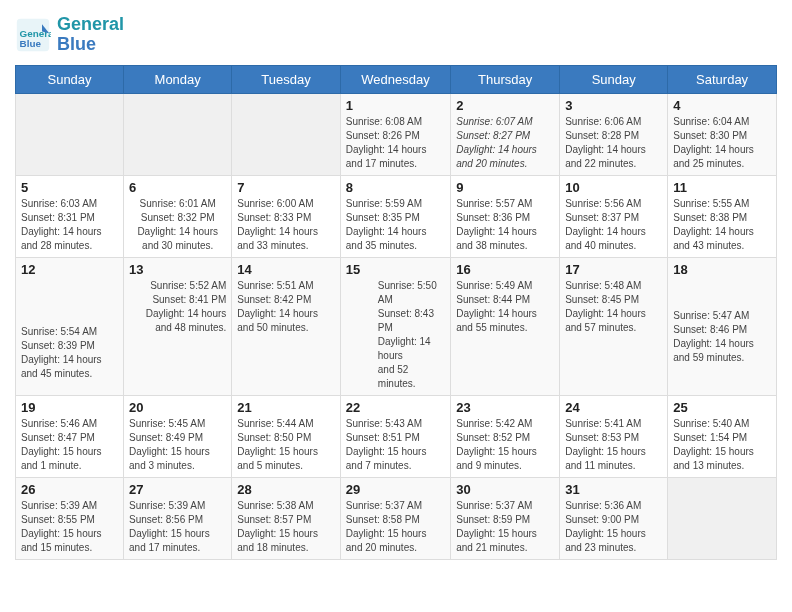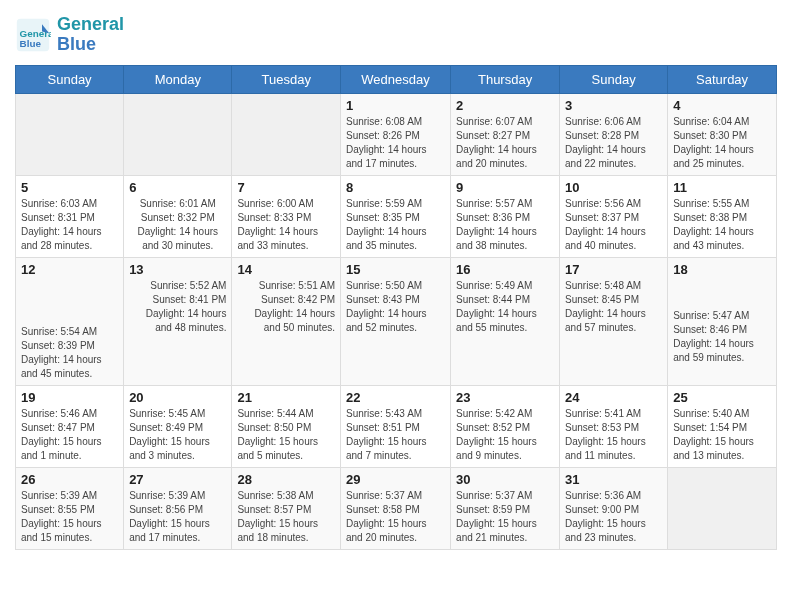--- a/index.html
+++ b/index.html
@@ -131,21 +131,21 @@
         <td class="empty"></td>
         <td>
           <span class="day-number">1</span>
           <div class="day-info" style="white-space: pre-line;">Sunrise: 6:08 AM
 Sunset: 8:26 PM
 Daylight: 14 hours
 and 17 minutes.</div>
         </td>
         <td>
           <span class="day-number">2</span>
-          <div class="day-info" style="white-space: pre-line;">Sunrise: 6:07 AM
+          <div class="day-info" style="white-space: pre-line; font-style: italic;">Sunrise: 6:07 AM
 Sunset: 8:27 PM
 Daylight: 14 hours
 and 20 minutes.</div>
         </td>
         <td>
           <span class="day-number">3</span>
           <div class="day-info" style="white-space: pre-line;">Sunrise: 6:06 AM
 Sunset: 8:28 PM
 Daylight: 14 hours
 and 22 minutes.</div>
@@ -219,28 +219,28 @@
         </td>
         <td>
           <span class="day-number">13</span>
           <div class="day-info" style="white-space: pre-line; text-align: right;">Sunrise: 5:52 AM
 Sunset: 8:41 PM
 Daylight: 14 hours
 and 48 minutes.</div>
         </td>
         <td>
           <span class="day-number">14</span>
-          <div class="day-info" style="white-space: pre-line; text-align: right;">Sunrise: 5:51 AM
+          <div class="day-info" style="white-space: pre-line;">Sunrise: 5:51 AM
 Sunset: 8:42 PM
 Daylight: 14 hours
 and 50 minutes.</div>
         </td>
         <td>
           <span class="day-number">15</span>
-          <div class="day-info" style="white-space: pre-line;">Sunrise: 5:50 AM
+          <div class="day-info" style="white-space: pre-line; margin-left: 32px;">Sunrise: 5:50 AM
 Sunset: 8:43 PM
 Daylight: 14 hours
 and 52 minutes.</div>
         </td>
         <td>
           <span class="day-number">16</span>
           <div class="day-info" style="white-space: pre-line;">Sunrise: 5:49 AM
 Sunset: 8:44 PM
 Daylight: 14 hours
 and 55 minutes.</div>

